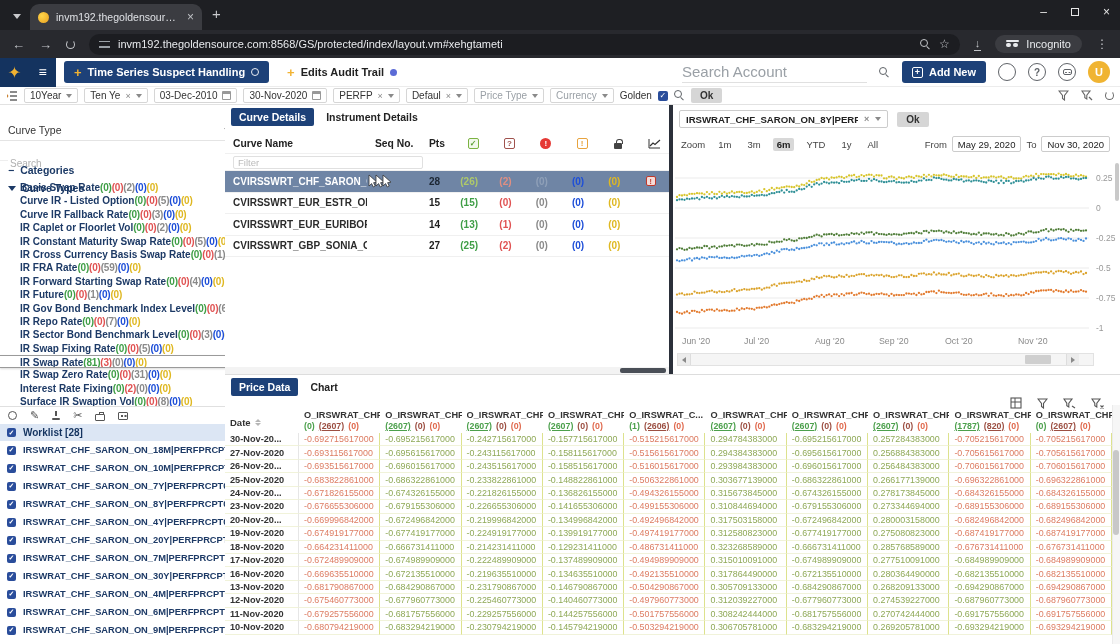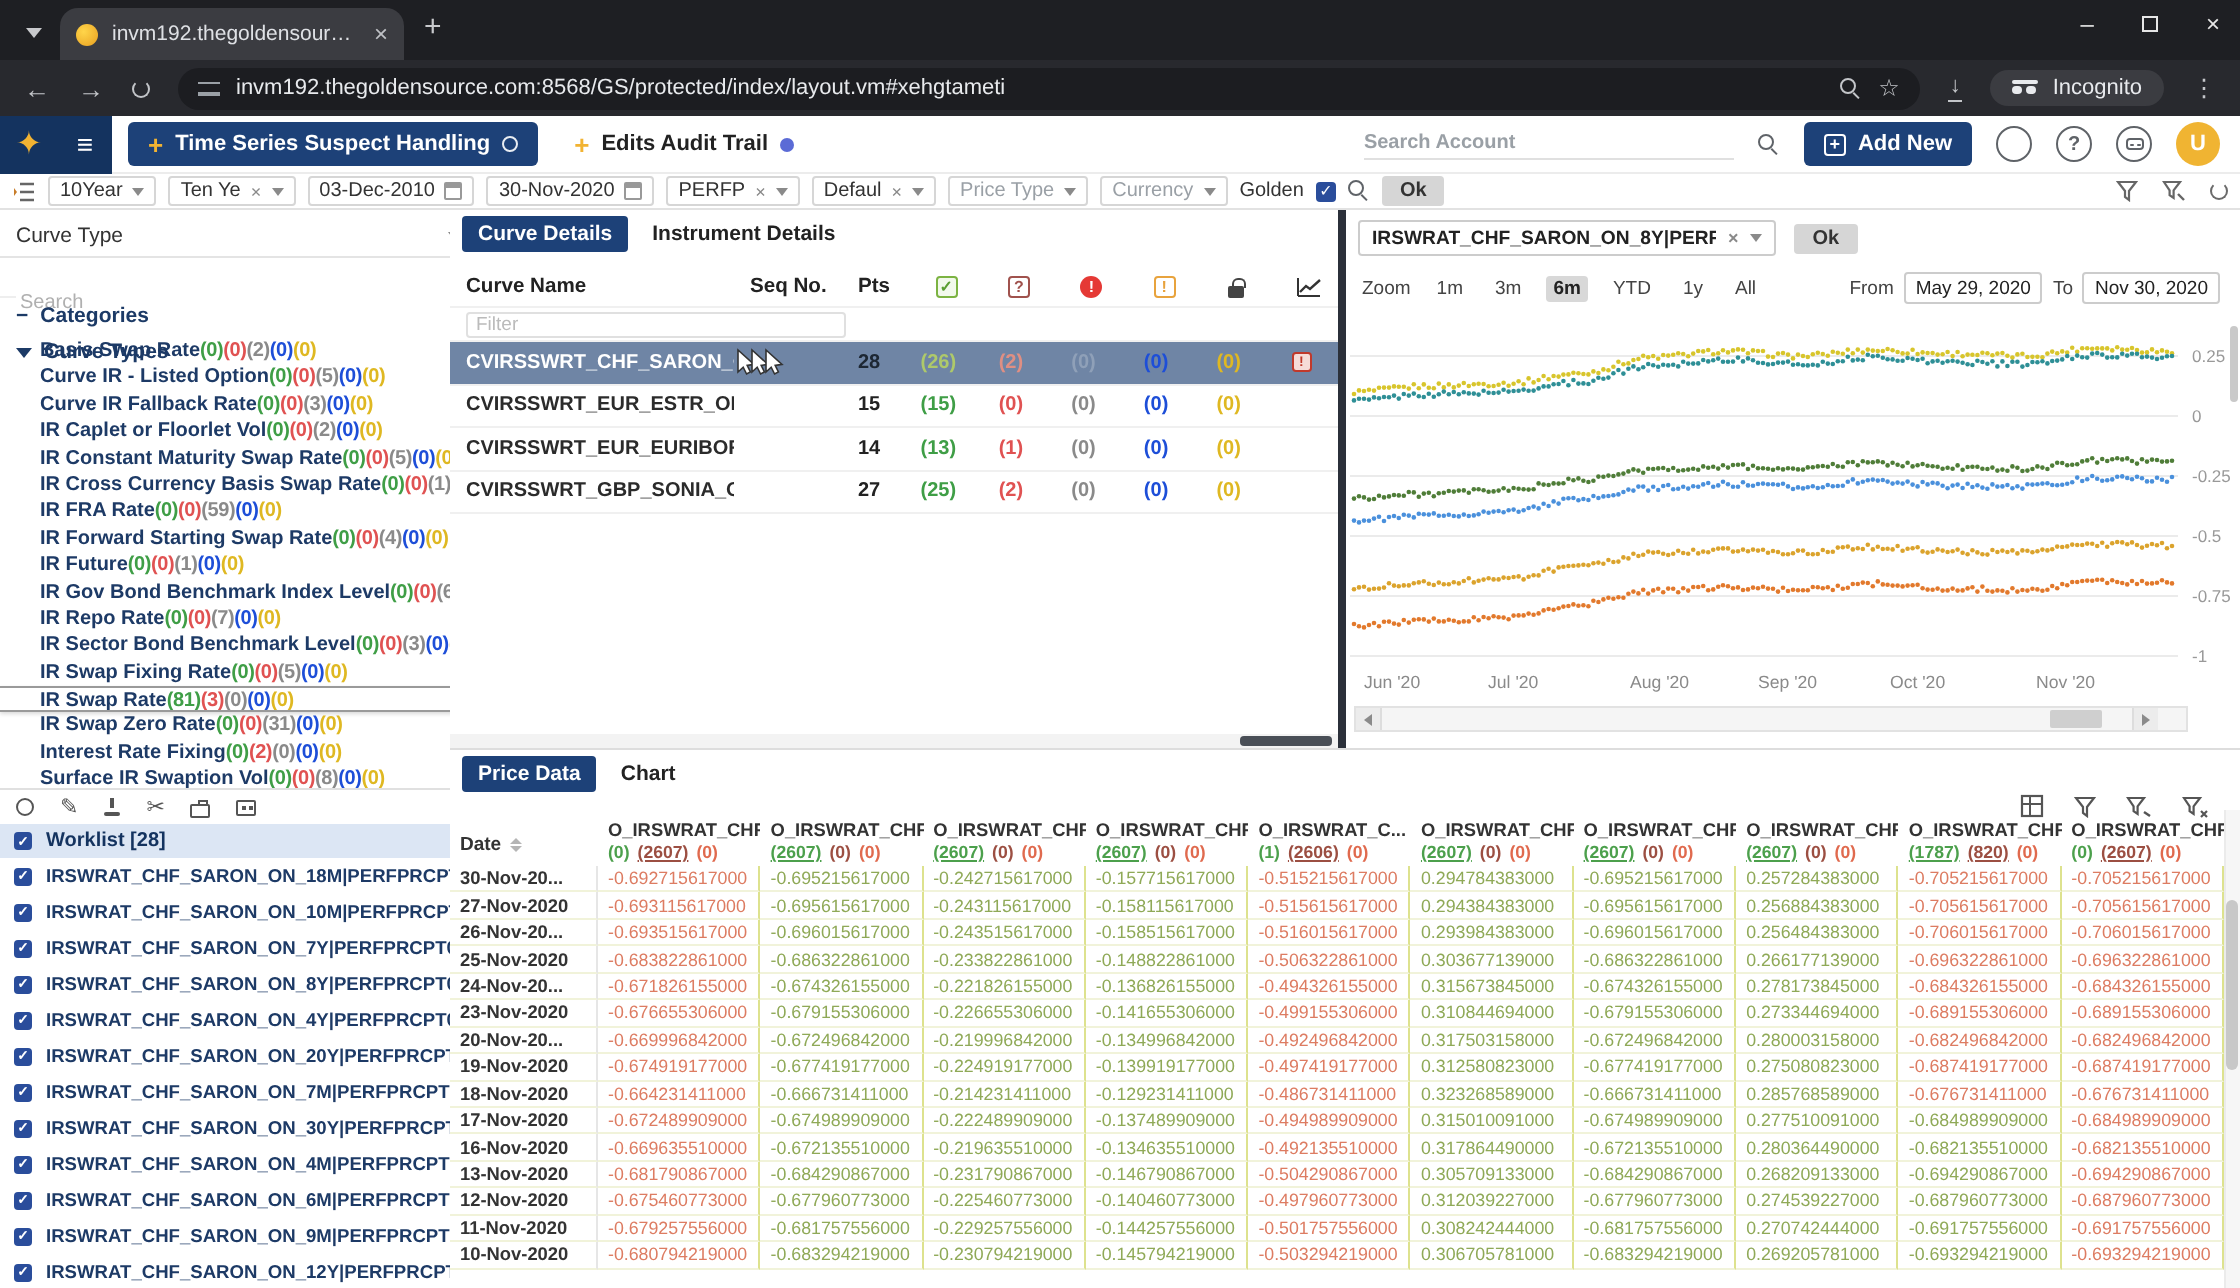--- a/index.html
+++ b/index.html
@@ -41,21 +41,21 @@
   .appbar{position:absolute;top:58px;left:0;right:0;height:29px;background:#fff;border-bottom:1px solid #ececec;display:flex;align-items:center;}
   .logo{width:29px;height:29px;background:#14335f;color:#f2b332;display:flex;align-items:center;justify-content:center;font-size:16px;flex:none;}
   .burger{width:27px;height:29px;background:#14335f;color:#fff;display:flex;align-items:center;justify-content:center;font-size:14px;flex:none;}
   .apptab{height:22px;border-radius:3px;display:flex;align-items:center;gap:6px;font-size:11px;font-weight:bold;padding:0 10px;margin-left:8px;}
   .apptab.on{background:#1d4178;color:#fff;}
   .apptab.off{background:#fff;color:#222;}
   .plus{color:#f2b332;font-size:13px;font-weight:bold;}
   .gear-ring{width:8px;height:8px;border:1.6px solid rgba(255,255,255,.9);border-radius:50%;}
   .bluedot{width:7px;height:7px;border-radius:50%;background:#5b6bd6;}
   .appright{margin-left:auto;display:flex;align-items:center;gap:12px;padding-right:10px;}
-  .acct-search{width:185px;border:none;outline:none;border-bottom:1px solid #e0e0e0;font-size:10px;color:#333;padding:2px 0;font-weight:bold;}
+  .acct-search{width:185px;border:none;outline:none;border-bottom:1px solid #e0e0e0;font-size:15px;color:#333;padding:2px 0;}
   .acct-search::placeholder{color:#9aa0a6;}
   .addnew{background:#1d4178;color:#fff;border-radius:3px;height:22px;padding:0 10px;font-size:11px;font-weight:bold;display:flex;gap:6px;align-items:center;}
   .sqplus{width:11px;height:11px;border:1.2px solid #fff;border-radius:2px;font-size:9px;display:flex;align-items:center;justify-content:center;font-weight:bold;}
   .cbtn{width:18px;height:18px;border:1.4px solid #5f6368;border-radius:50%;display:flex;align-items:center;justify-content:center;color:#5f6368;font-size:10px;font-weight:bold;position:relative;}
   .botface{width:9px;height:6px;border:1.2px solid #5f6368;border-radius:2px;position:relative;}
   .botface:after{content:"";position:absolute;top:1.5px;left:1.5px;width:1.5px;height:1.5px;background:#5f6368;border-radius:50%;box-shadow:3.5px 0 0 #5f6368;}
   .avatar{width:22px;height:22px;border-radius:50%;background:#f0b432;color:#fff;font-weight:bold;font-size:11px;display:flex;align-items:center;justify-content:center;}
 
   
   .filterbar{position:absolute;top:87px;left:0;right:0;height:18px;background:#fff;border-bottom:1px solid #e2e2e2;display:flex;align-items:center;padding:0 6px;gap:6px;font-size:10px;color:#333;}
@@ -63,21 +63,21 @@
   .fctl.ghost{color:#9aa0a6;}
   .chev{width:0;height:0;border-left:3.5px solid transparent;border-right:3.5px solid transparent;border-top:4px solid #8a8a8a;}
   .fx{color:#8a8a8a;font-size:9px;}
   .cal{width:9px;height:9px;border:1px solid #999;border-top:3px solid #999;border-radius:1px;}
   .fcb{width:10px;height:10px;background:#2a4d9b;border-radius:2px;color:#fff;font-size:8px;display:flex;align-items:center;justify-content:center;}
   .okbtn{background:#d6d6d6;border-radius:2px;padding:2px 9px;font-weight:bold;color:#333;font-size:10px;}
   .fb-right{margin-left:auto;display:flex;gap:12px;align-items:center;}
   .reload2{width:9px;height:9px;border:1.5px solid #6a6a6a;border-radius:50%;border-top-color:transparent;}
 
   
-  .sidebar{position:absolute;left:0;top:108px;width:259px;bottom:0;background:#fff;border-right:6px solid #c2410c;overflow:hidden;}
+  .sidebar{position:absolute;left:0;top:120px;width:259px;bottom:0;background:#fff;border-right:6px solid #c2410c;overflow:hidden;}
   .ctype{height:21px;border-bottom:1px solid #e4e4e4;display:flex;align-items:center;padding:0 8px;font-size:10.5px;color:#333;gap:6px;}
   .ctype .sp{flex:1;}
   .gear2{width:9px;height:9px;border:1.5px solid #777;border-radius:50%;position:relative;}
   .gear2:after{content:"";position:absolute;top:2px;left:2px;width:2px;height:2px;background:#777;border-radius:50%;}
   .ssearch{height:20px;border-bottom:1px solid #eee;display:flex;align-items:center;padding:0 8px;}
   .ssearch input{border:none;outline:none;font-size:10px;width:100%;color:#333;margin-top:25px;}
   .ssearch input::placeholder{color:#b0b0b0;}
   .treehead{height:18px;display:flex;align-items:center;gap:6px;padding:0 8px;font-size:10.5px;font-weight:bold;color:#1c3a66;}
   .minus{color:#1c3a66;font-weight:bold;}
   .chev-exp{width:0;height:0;border-left:4px solid transparent;border-right:4px solid transparent;border-top:5px solid #1c3a66;}

